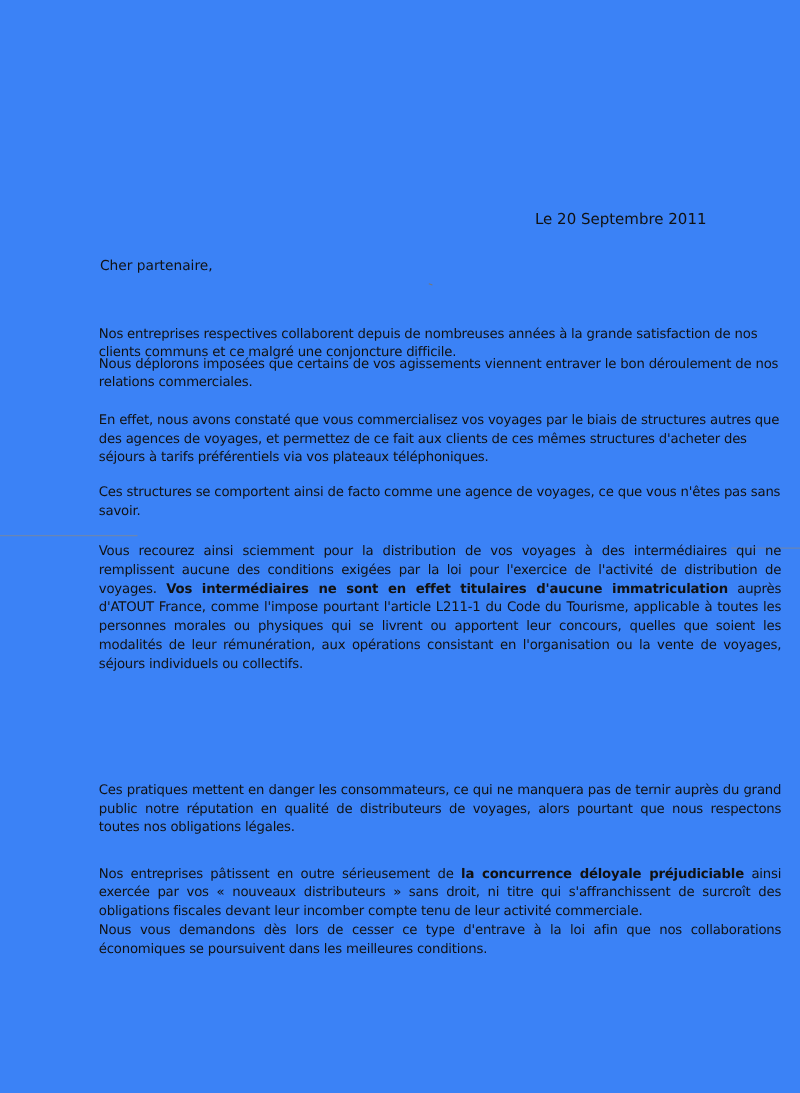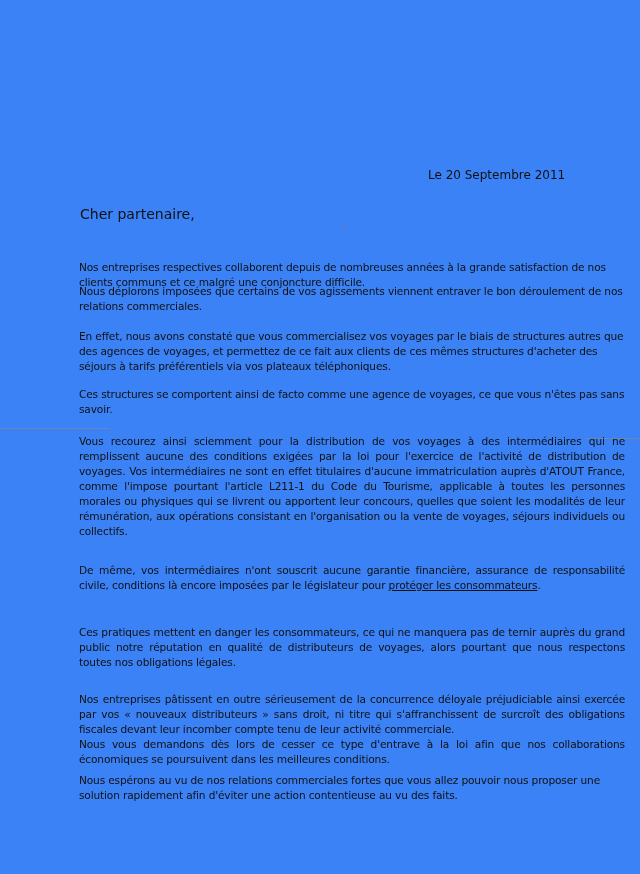--- a/index.html
+++ b/index.html
@@ -1,24 +1,24 @@
 <!DOCTYPE html>
 <html><head>
 <meta charset="utf-8">
 <style>
   html, body { margin: 0; padding: 0; background: #ffffff; }
   body { width: 640px; height: 874px; position: relative; overflow: hidden;
          font-family: "DejaVu Sans", sans-serif; color: #111; }
   .page { position: absolute; left: 0; top: 0; width: 640px; height: 874px; background: #3b82f6; }
   .date { position: absolute; left: 428px; top: 168px; font-size: 12px; }
-  .salutation { position: absolute; left: 80px; top: 206px; font-size: 14px; }
+  .salutation { position: absolute; left: 80px; top: 206px; font-size: 11px; }
   .para { position: absolute; left: 79px; width: 546px; font-size: 10.6px; line-height: 15px;
           letter-spacing: -0.15px; }
   .para.j { text-align: justify; }
-  .para b { font-weight: normal; }
+  .para b { font-weight: bold; }
   .para u { text-decoration: underline; }
   .scan-line { position: absolute; height: 1px; background: #888; opacity: .6; }
   .speck { position: absolute; width: 3px; height: 1px; background: #777; transform: rotate(20deg); }
 </style>
 </head>
 <body>
 
 <div class="page">
 
   <div class="scan-line" style="left:0;top:428px;width:110px;"></div>
@@ -34,25 +34,21 @@
   <div class="para" style="top:284px;">Nous déplorons imposées que certains de vos agissements viennent entraver le bon déroulement de nos relations commerciales.</div>
 
   <div class="para" style="top:329px;">En effet, nous avons constaté que vous commercialisez vos voyages par le biais de structures autres que des agences de voyages, et permettez de ce fait aux clients de ces mêmes structures d'acheter des séjours à tarifs préférentiels via vos plateaux téléphoniques.</div>
 
   <div class="para" style="top:387px;">Ces structures se comportent ainsi de facto comme une agence de voyages, ce que vous n'êtes pas sans savoir.</div>
 
   <div class="para j" style="top:434px;">
     <span>Vous recourez ainsi sciemment pour la distribution de vos voyages à des intermédiaires qui ne remplissent aucune des conditions exigées par la loi pour l'exercice de l'activité de distribution de voyages. </span><b>Vos intermédiaires ne sont en effet titulaires d'aucune immatriculation</b><span> auprès d'ATOUT France, comme l'impose pourtant l'article L211-1 du Code du Tourisme, applicable à toutes les personnes morales ou physiques qui se livrent ou apportent leur concours, quelles que soient les modalités de leur rémunération, aux opérations consistant en l'organisation ou la vente de voyages, séjours individuels ou collectifs.</span>
   </div>
 
-  <div class="para j" style="top:563px;">
-    <span>De même, vos intermédiaires n'ont souscrit aucune </span><b>garantie financière, assurance de responsabilité civile, conditions là encore imposées par le législateur pour </b><b><u>protéger les consommateurs</u></b><span>.</span>
-  </div>
 
   <div class="para j" style="top:625px;">Ces pratiques mettent en danger les consommateurs, ce qui ne manquera pas de ternir auprès du grand public notre réputation en qualité de distributeurs de voyages, alors pourtant que nous respectons toutes nos obligations légales.</div>
 
   <div class="para j" style="top:692px;">
     <span>Nos entreprises pâtissent en outre sérieusement de </span><b>la concurrence déloyale préjudiciable</b><span> ainsi exercée par vos « nouveaux distributeurs » sans droit, ni titre qui s'affranchissent de surcroît des obligations fiscales devant leur incomber compte tenu de leur activité commerciale.</span><br><span>Nous vous demandons dès lors de cesser ce type d'entrave à la loi afin que nos collaborations économiques se poursuivent dans les meilleures conditions.</span>
   </div>
 
-  <div class="para" style="top:773px;">Nous espérons au vu de nos relations commerciales fortes que vous allez pouvoir nous proposer une solution rapidement afin d'éviter une action contentieuse au vu des faits.</div>
 
 </div>
 
 </body></html>

